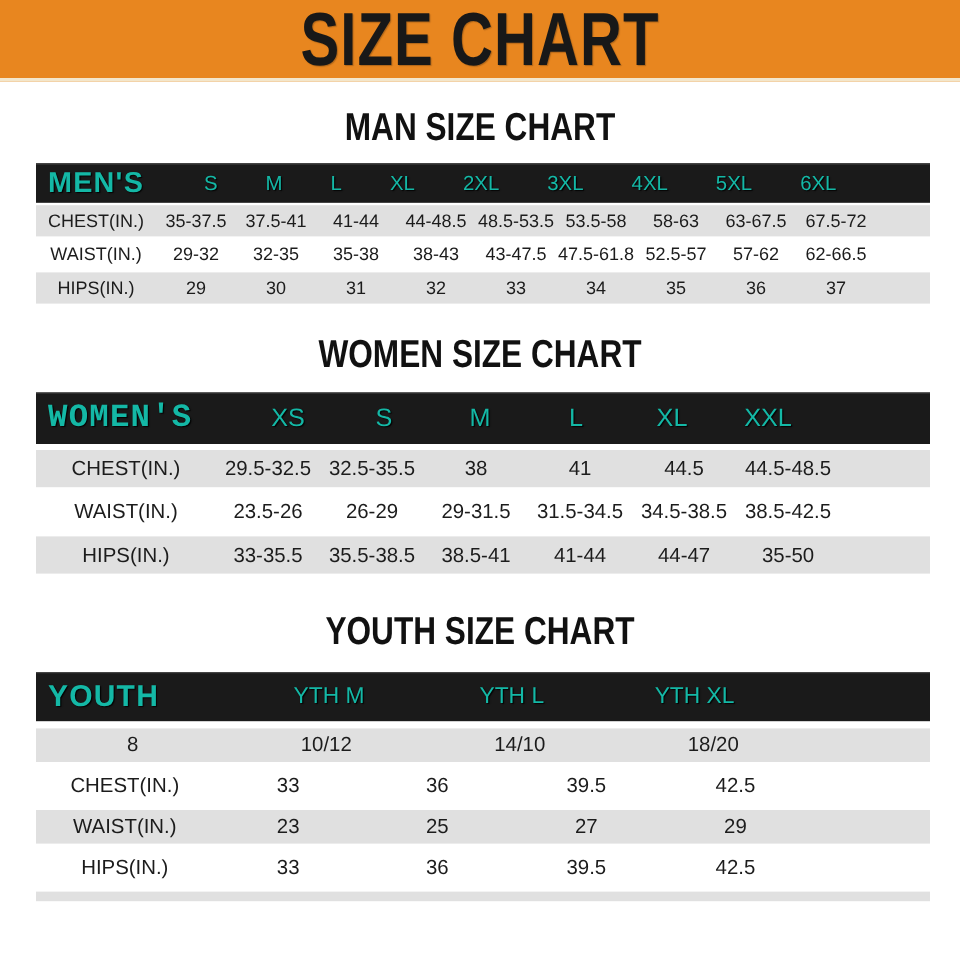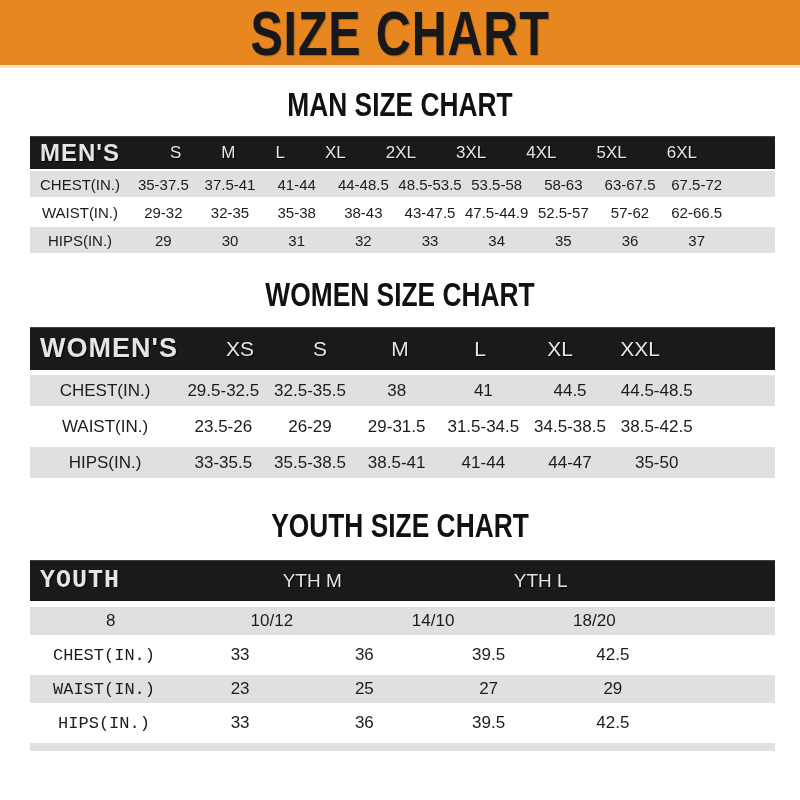--- a/index.html
+++ b/index.html
@@ -65,21 +65,21 @@
     display:flex;align-items:center;justify-content:center;
     white-space:nowrap;
   }
   .val-cell{flex:1 1 0;}
   .label-cell{flex:none;}
   .spacer{flex:none;}
 
   
   .t-head{
     background:var(--header-bg);
-    color:#e5e5e5;
+    color:#14b8a6;
     text-shadow:1px 1px 1px rgba(0,0,0,0.9);
     box-shadow:0 1px 0 #444 inset;
     gap:40px;
   }
   .t-head .label-cell{justify-content:flex-start;padding-left:10px;font-weight:bold;letter-spacing:1px;}
 
   
   .data-row:nth-child(even){background:var(--stripe-gray);}
   .data-row:nth-child(odd){background:#FFFFFF;}
 
@@ -87,25 +87,25 @@
   .men .label-cell{width:100px;}
   .men .spacer{width:45px;}
   .men .t-head{height:33px;font-size:17px;}
   .men .t-head .label-cell{font-size:24px;}
   .men .data-row{height:26px;margin-top:2px;font-size:15px;}
 
   
   .women .label-cell{width:150px;}
   .women .spacer{width:75px;}
   .women .t-head{height:43px;font-size:21px;}
-  .women .t-head .label-cell{font-size:27px;}
+  .women .t-head .label-cell{font-size:27px;font-family:Liberation Mono, monospace;}
   .women .data-row{height:31px;margin-top:5px;font-size:17px;}
 
   
-  .youth .label-cell{width:148px;font-family:Liberation Mono, monospace;}
+  .youth .label-cell{width:148px;}
   .youth .spacer{width:100px;}
   .youth .t-head{height:41px;font-size:19px;}
   .youth .t-head .label-cell{font-size:25px;}
   .youth .data-row{height:28px;margin-top:6px;font-size:17px;}
   .youth .size-table::after{
     content:"";display:block;height:8px;margin-top:6px;
     background:var(--stripe-gray);
   }
 
   
@@ -161,21 +161,21 @@
           <div class="cell val-cell">67.5-72</div>
           <div class="cell spacer"></div>
         </div>
         <div class="t-row data-row">
           <div class="cell label-cell">WAIST(IN.)</div>
           <div class="cell val-cell">29-32</div>
           <div class="cell val-cell">32-35</div>
           <div class="cell val-cell">35-38</div>
           <div class="cell val-cell">38-43</div>
           <div class="cell val-cell">43-47.5</div>
-          <div class="cell val-cell">47.5-44.9</div>
+          <div class="cell val-cell">47.5-61.8</div>
           <div class="cell val-cell">52.5-57</div>
           <div class="cell val-cell">57-62</div>
           <div class="cell val-cell">62-66.5</div>
           <div class="cell spacer"></div>
         </div>
         <div class="t-row data-row">
           <div class="cell label-cell">HIPS(IN.)</div>
           <div class="cell val-cell">29</div>
           <div class="cell val-cell">30</div>
           <div class="cell val-cell">31</div>
@@ -236,20 +236,21 @@
       </div>
   </section>
 
   <section class="section youth">
     <h2 class="sec-title">YOUTH SIZE CHART</h2>
     <div class="size-table">
         <div class="t-row t-head">
           <div class="cell label-cell">YOUTH</div>
           <div class="cell val-cell head-cell">YTH M</div>
           <div class="cell val-cell head-cell">YTH L</div>
+          <div class="cell val-cell head-cell">YTH XL</div>
           <div class="cell spacer"></div>
         </div>
         <div class="t-row data-row">
           <div class="cell val-cell">8</div>
           <div class="cell val-cell">10/12</div>
           <div class="cell val-cell">14/10</div>
           <div class="cell val-cell">18/20</div>
           <div class="cell spacer"></div>
         </div>
         <div class="t-row data-row">

